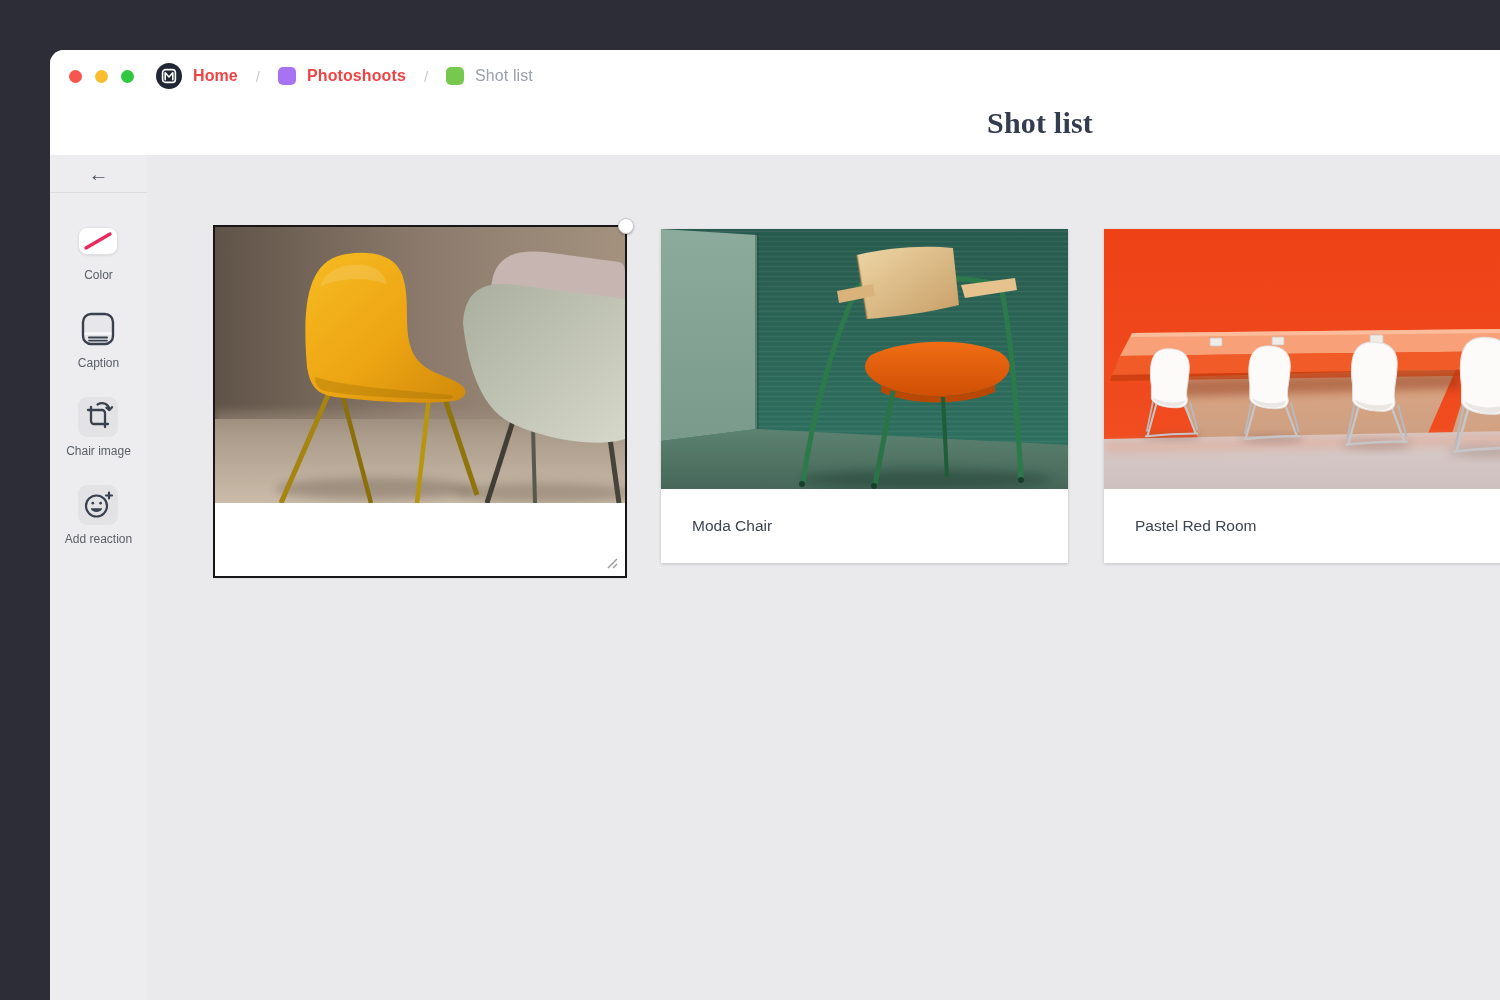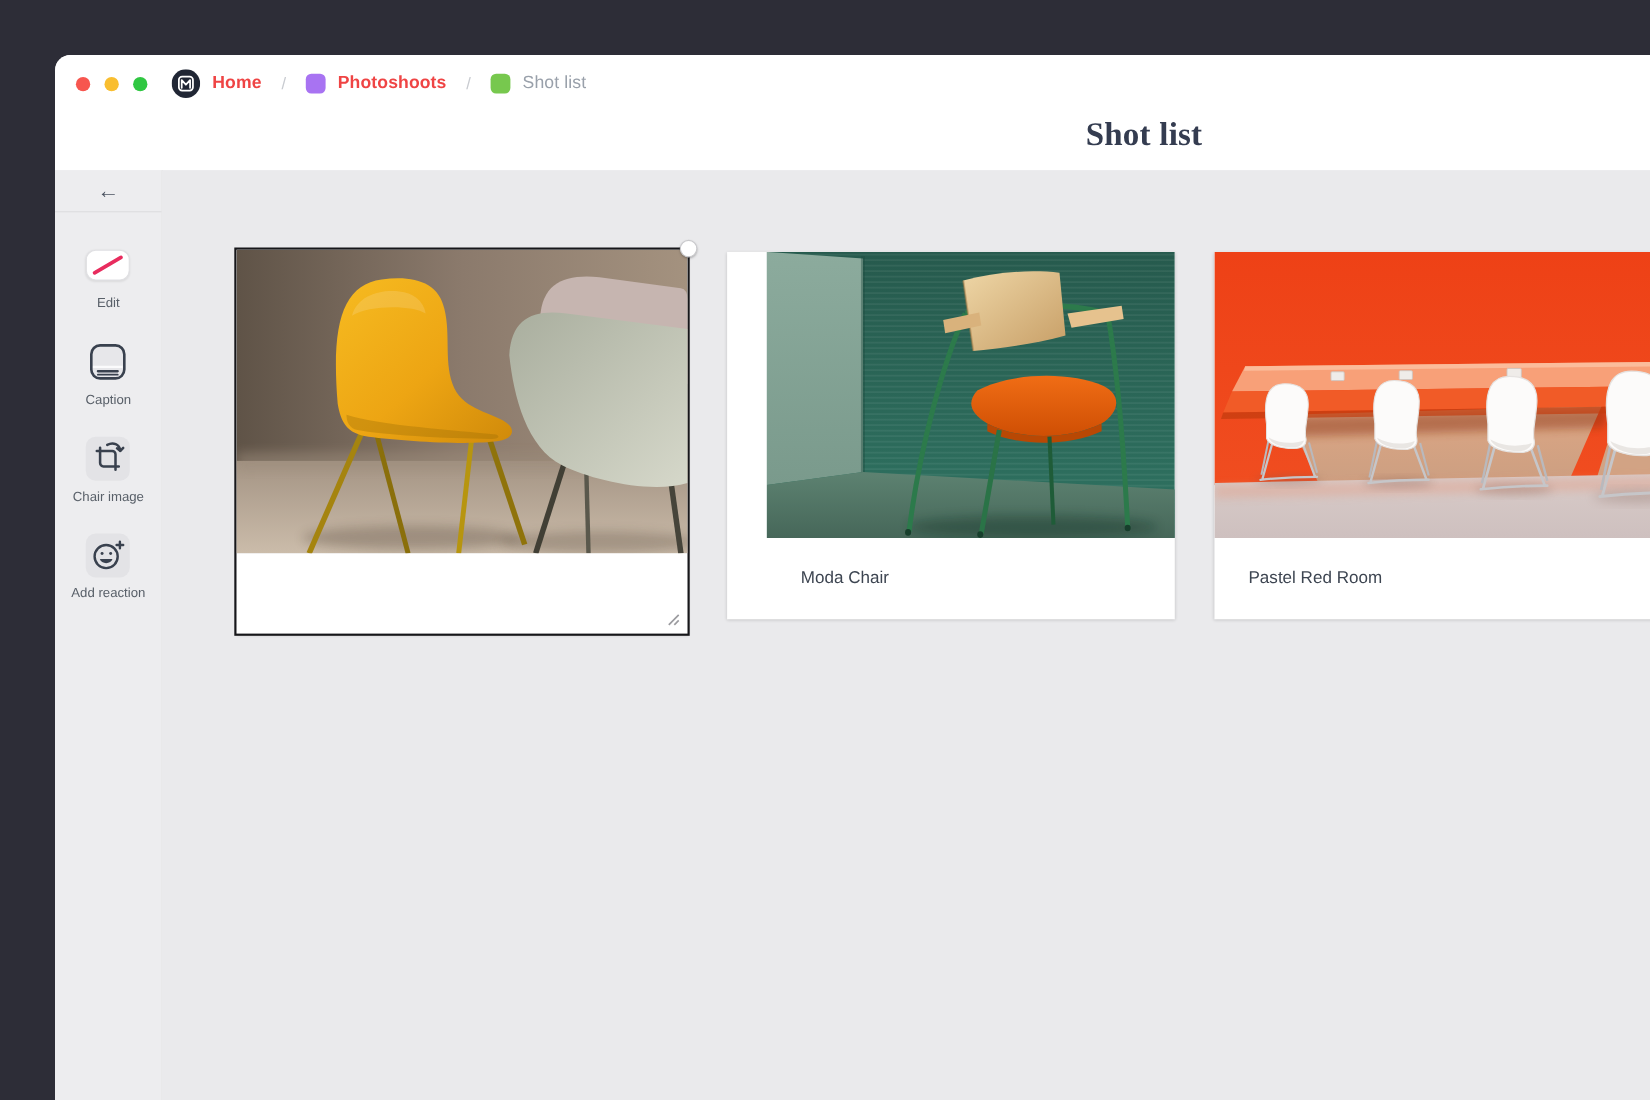--- a/index.html
+++ b/index.html
@@ -75,21 +75,21 @@
   }
   .card.selected{box-shadow:0 0 0 2px #17171a, 0 1px 3px rgba(0,0,0,0.2);}
   .knob{
     position:absolute;right:-9px;top:-9px;width:16px;height:16px;background:#ffffff;
     border:1px solid #c9c9cc;border-radius:50%;box-shadow:0 1px 2px rgba(0,0,0,0.25);
     box-sizing:border-box;
   }
   .resize-handle{position:absolute;right:5px;bottom:5px;width:16px;height:16px;cursor:nwse-resize;}
   #card1{left:68px;top:72px;width:410px;height:349px;}
   #card1 .img{height:276px;}
-  #card2{left:514px;top:74px;width:407px;height:334px;padding-left:36px;}
+  #card2{left:514px;top:74px;width:407px;height:334px;}
   #card2 .img{height:260px;}
   #card3{left:957px;top:74px;width:407px;height:334px;}
   #card3 .img{height:260px;}
 </style>
 </head>
 <body>
 
 <div class="window">
 
   <div class="header">
@@ -130,21 +130,21 @@
     <div class="sidebar-divider"></div>
 
     <div class="tools">
 
       <div class="tool">
         <div class="tool-btn swatch">
           <svg width="38" height="26" viewBox="0 0 38 26">
             <line x1="7" y1="20" x2="31" y2="6" stroke="#e82c5e" stroke-width="3.4" stroke-linecap="round"></line>
           </svg>
         </div>
-        <div class="tool-label">Edit</div>
+        <div class="tool-label">Color</div>
       </div>
 
       <div class="tool">
         <div class="tool-btn" style="background:transparent;">
           <svg width="40" height="40" viewBox="0 0 40 40">
             <rect x="5" y="5" width="30" height="30" rx="8" fill="#e7e7ea" stroke="#39414e" stroke-width="2.4"></rect>
             <line x1="6.5" y1="24.5" x2="33.5" y2="24.5" stroke="#fbfbfc" stroke-width="2"></line>
             <line x1="11" y1="28.5" x2="29" y2="28.5" stroke="#39414e" stroke-width="2.1" stroke-linecap="round"></line>
             <line x1="11" y1="31.6" x2="29" y2="31.6" stroke="#39414e" stroke-width="1.7" stroke-linecap="round"></line>
           </svg>

